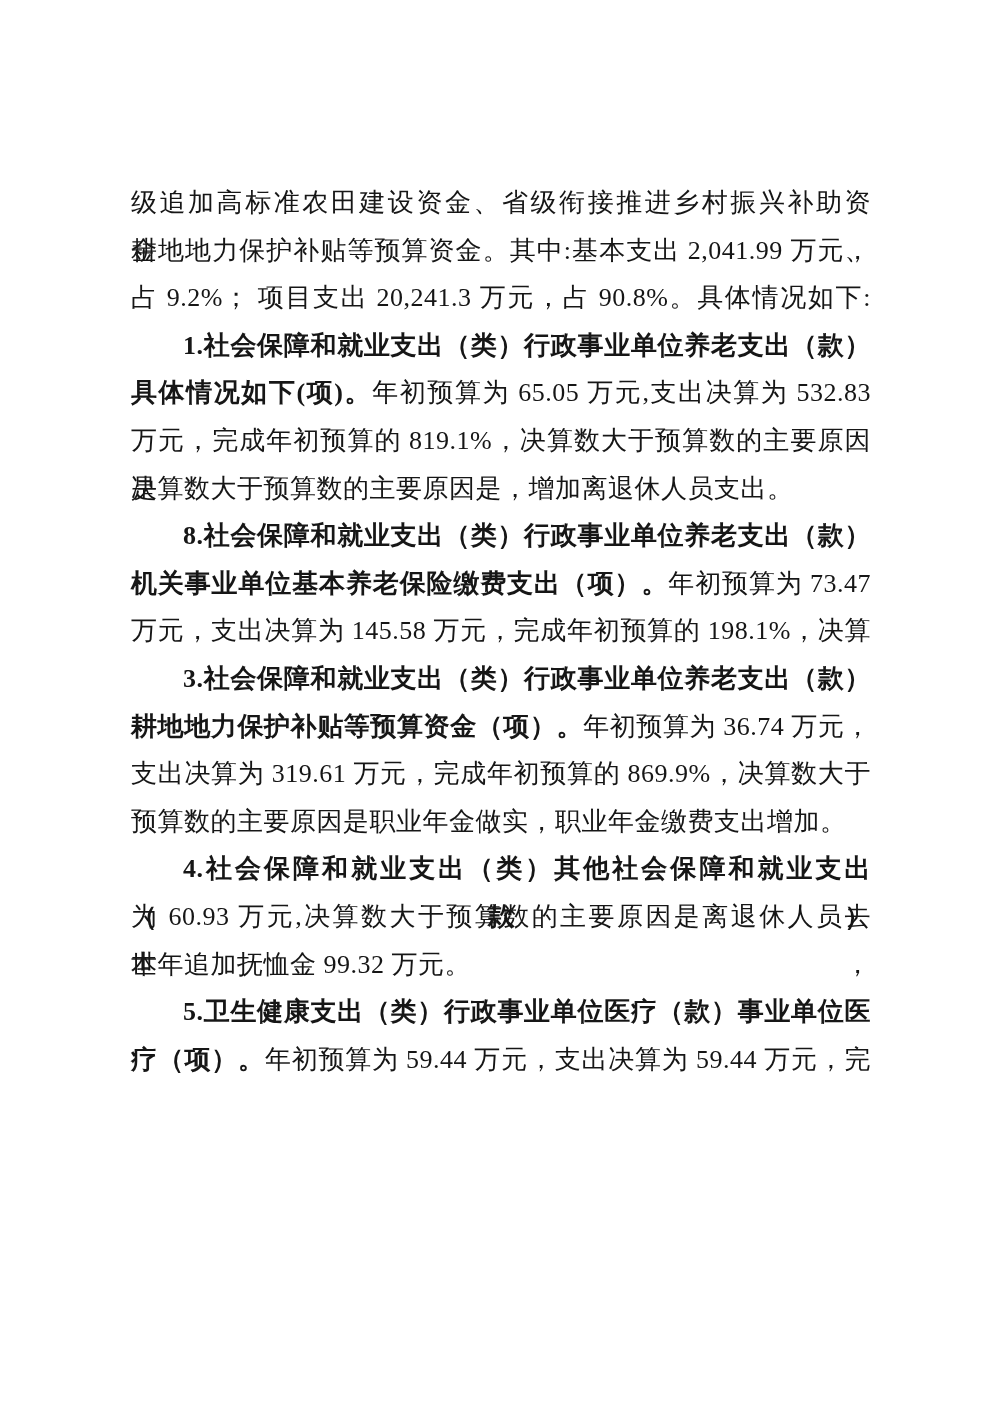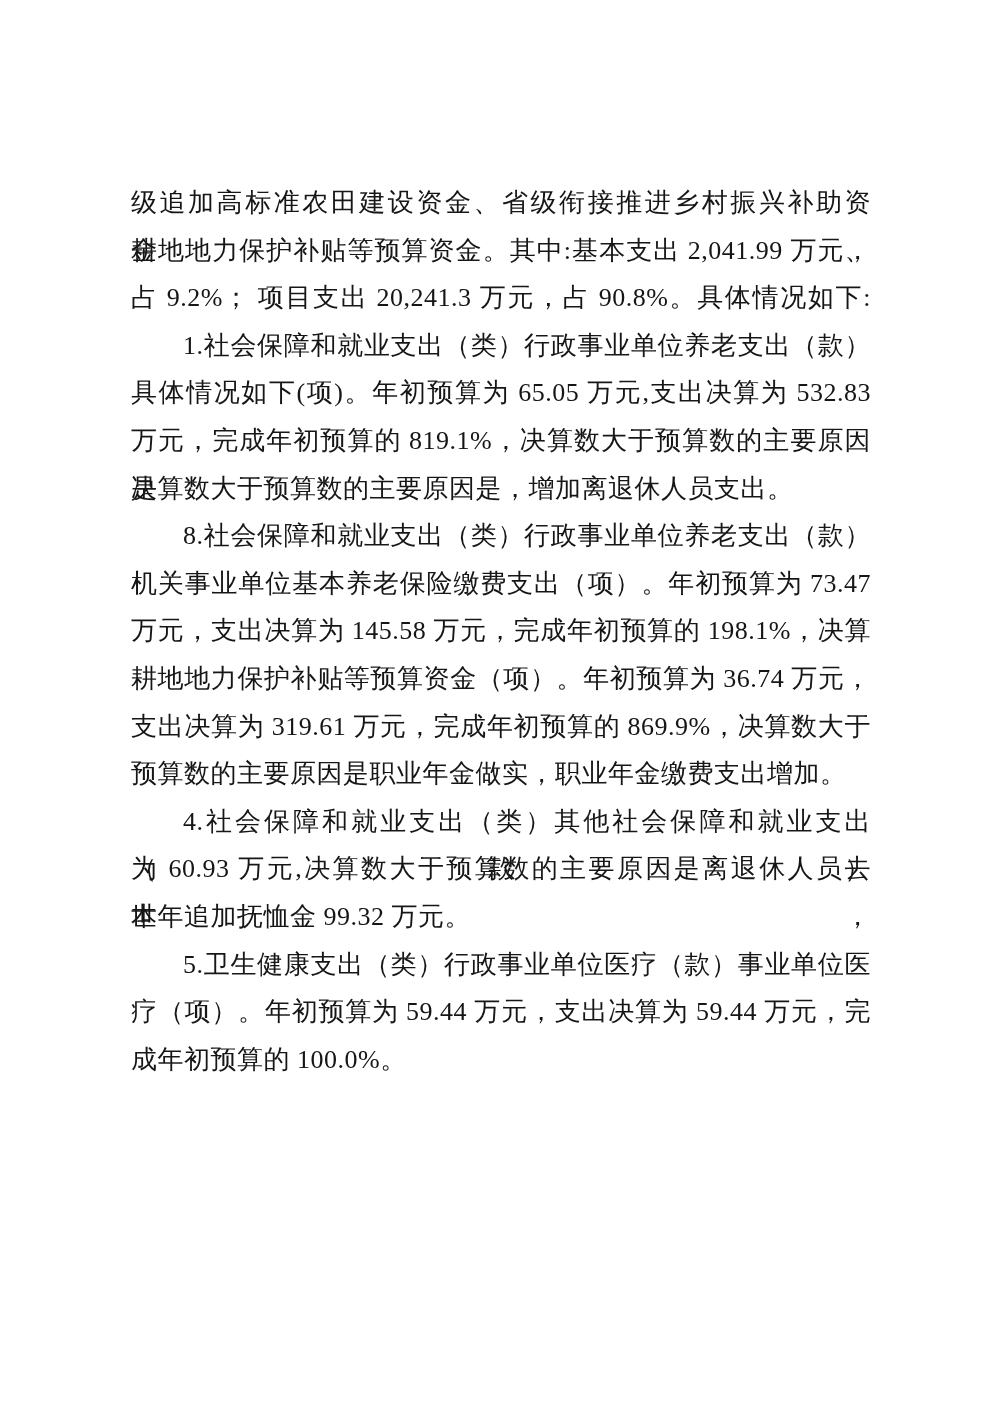--- a/index.html
+++ b/index.html
@@ -37,21 +37,21 @@
 
   .doc-line.fill {
     text-align-last: justify;
   }
 
   .doc-line.indent {
     text-indent: 52px;
   }
 
   .seg-bold {
-    font-weight: normal;
+    font-weight: bold;
   }
 
   .page-number {
     position: absolute;
     left: 131px;
     top: 1245px;
     width: 740px;
     text-align: center;
     font-size: 25px;
     line-height: 30px;
@@ -66,20 +66,21 @@
       <div class="doc-line fill"><span class="seg-regular">级追加高标准农田建设资金、省级衔接推进乡村振兴补助资金、</span></div>
       <div class="doc-line fill"><span class="seg-regular">耕地地力保护补贴等预算资金。其中:基本支出 2,041.99 万元，</span></div>
       <div class="doc-line fill"><span class="seg-regular">占 9.2%； 项目支出 20,241.3 万元，占 90.8%。具体情况如下:</span></div>
       <div class="doc-line fill indent"><span class="seg-bold">1.社会保障和就业支出（类）行政事业单位养老支出（款）</span></div>
       <div class="doc-line fill"><span class="seg-bold">具体情况如下(项)。</span><span class="seg-regular">年初预算为 65.05 万元,支出决算为 532.83</span></div>
       <div class="doc-line fill"><span class="seg-regular">万元，完成年初预算的 819.1%，决算数大于预算数的主要原因是</span></div>
       <div class="doc-line"><span class="seg-regular">决算数大于预算数的主要原因是，增加离退休人员支出。</span></div>
       <div class="doc-line fill indent"><span class="seg-bold">8.社会保障和就业支出（类）行政事业单位养老支出（款）</span></div>
       <div class="doc-line fill"><span class="seg-bold">机关事业单位基本养老保险缴费支出（项）。</span><span class="seg-regular">年初预算为 73.47</span></div>
       <div class="doc-line fill"><span class="seg-regular">万元，支出决算为 145.58 万元，完成年初预算的 198.1%，决算</span></div>
+      <div class="doc-line fill indent"><span class="seg-bold">3.社会保障和就业支出（类）行政事业单位养老支出（款）</span></div>
       <div class="doc-line fill"><span class="seg-bold">耕地地力保护补贴等预算资金（项）。</span><span class="seg-regular">年初预算为 36.74 万元，</span></div>
       <div class="doc-line fill"><span class="seg-regular">支出决算为 319.61 万元，完成年初预算的 869.9%，决算数大于</span></div>
       <div class="doc-line"><span class="seg-regular">预算数的主要原因是职业年金做实，职业年金缴费支出增加。</span></div>
       <div class="doc-line fill indent"><span class="seg-bold">4.社会保障和就业支出（类）其他社会保障和就业支出（款）</span></div>
       <div class="doc-line fill"><span class="seg-regular">为 60.93 万元,决算数大于预算数的主要原因是离退休人员去世，</span></div>
       <div class="doc-line"><span class="seg-regular">本年追加抚恤金 99.32 万元。</span></div>
       <div class="doc-line fill indent"><span class="seg-bold">5.卫生健康支出（类）行政事业单位医疗（款）事业单位医</span></div>
       <div class="doc-line fill"><span class="seg-bold">疗（项）。</span><span class="seg-regular">年初预算为 59.44 万元，支出决算为 59.44 万元，完</span></div>
       <div class="doc-line"><span class="seg-regular">成年初预算的 100.0%。</span></div>
     </div>

